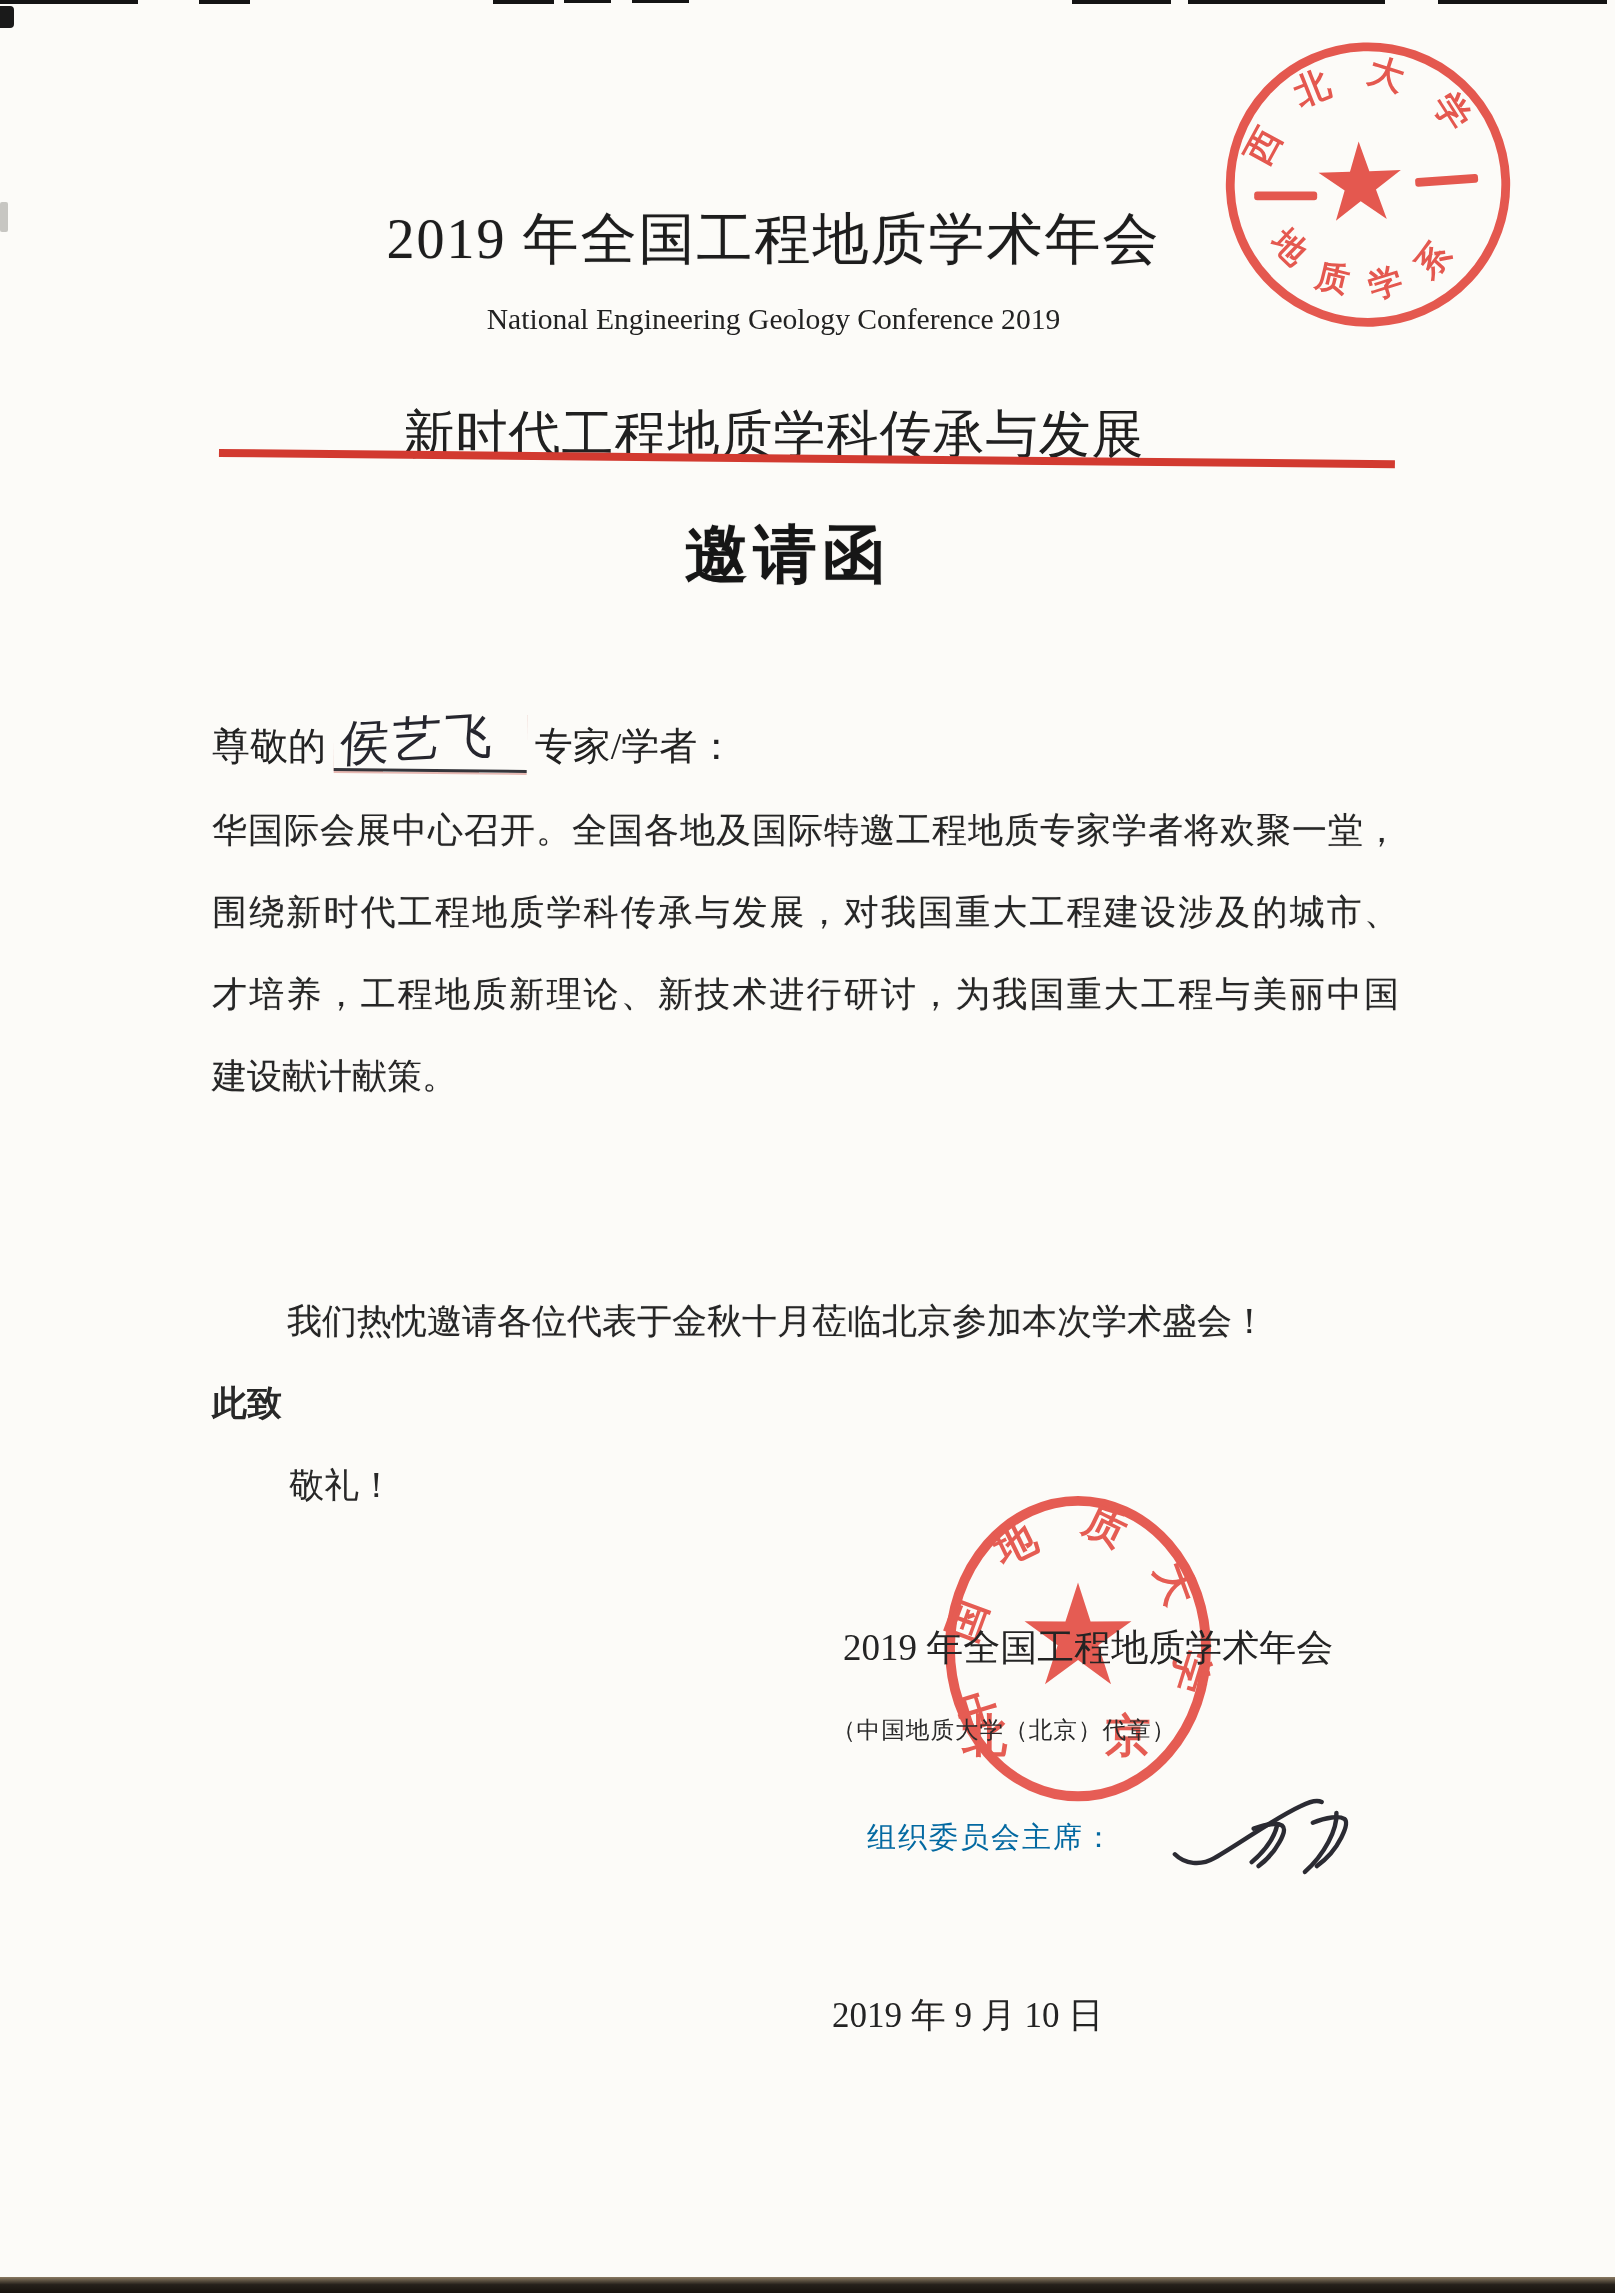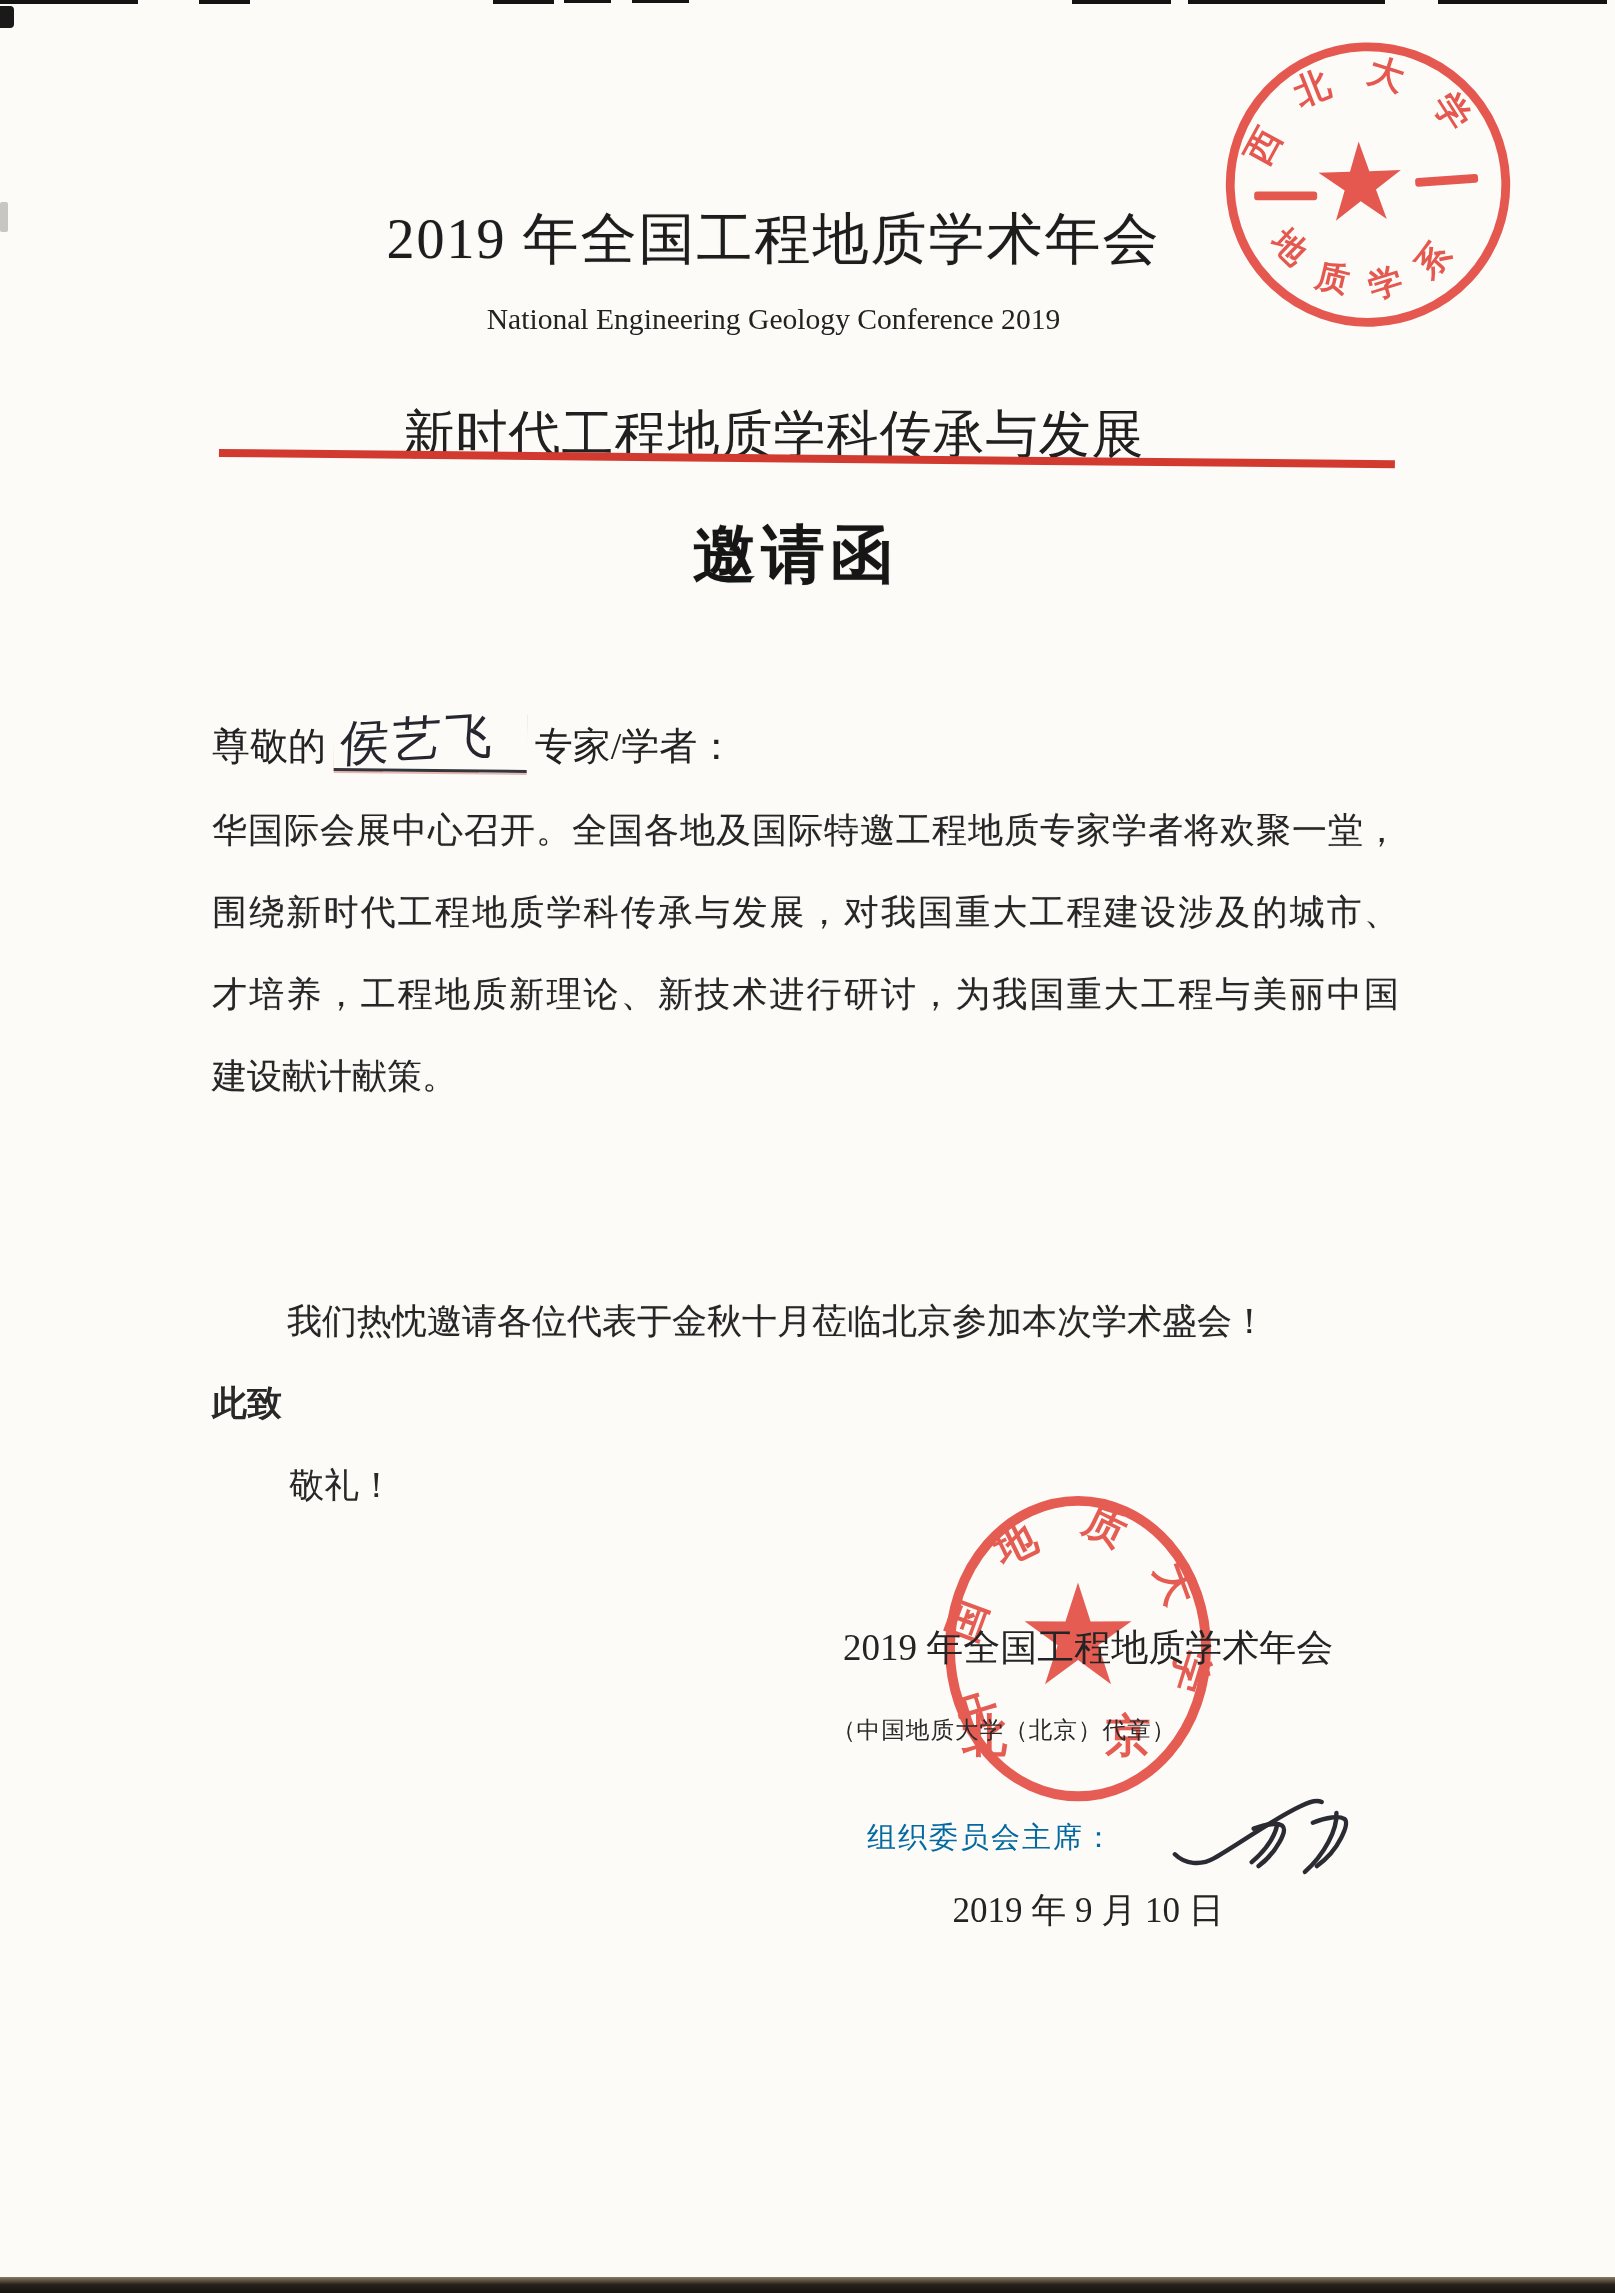--- a/index.html
+++ b/index.html
@@ -9,38 +9,38 @@
     font-family:"Liberation Serif","DejaVu Serif",serif;
     color:#282828;
   }
   .abs{position:absolute;}
   
   .header-box{left:0;top:0;width:1547px;text-align:center;}
   .doc-title{position:absolute;left:0;top:202px;width:100%;font-size:56px;letter-spacing:2px;color:#1d1d1d;text-shadow:0 0 1px rgba(30,30,30,.3);}
   .doc-subtitle-en{position:absolute;left:0;top:303px;width:100%;font-size:29.6px;color:#222;}
   .doc-theme{position:absolute;left:0;top:372px;width:100%;font-size:52px;letter-spacing:1px;color:#202020;margin-top:28px;}
   .divider{left:219px;top:449px;width:1176px;height:7.9px;background:#d23a30;transform:rotate(.55deg);transform-origin:left top;}
-  .letter-title{left:0;top:512px;width:1576px;text-align:center;font-size:63px;font-weight:bold;letter-spacing:5.9px;color:#161616;text-shadow:0 0 1px rgba(20,20,20,.4);padding-left:8px;}
+  .letter-title{left:0;top:512px;width:1576px;text-align:center;font-size:63px;font-weight:bold;letter-spacing:5.9px;color:#161616;text-shadow:0 0 1px rgba(20,20,20,.4);}
   
   .salutation{left:212px;top:715px;height:57px;display:flex;align-items:flex-end;font-size:38px;color:#222;}
   .name-wrap{position:relative;width:193px;height:57px;margin:0 7.9px;border-bottom:3px solid #35353b;box-shadow:0 2px 0 rgba(190,60,50,.35);transform:rotate(.6deg);}
   .hand-name{position:absolute;left:5.9px;bottom:-3.9px;font-size:49px;letter-spacing:3px;white-space:nowrap;color:#26262e;transform:rotate(-4deg) skewX(-6deg);}
   
   .para1{left:212px;top:790px;width:1187px;}
   .bline{height:82px;line-height:82px;font-size:35px;color:#262626;text-shadow:0 0 1px rgba(40,40,40,.25);box-sizing:border-box;}
   .just{text-align:justify;text-align-last:justify;}
   .ind{padding-left:75px;}
   .para2{left:212px;top:1281px;width:1187px;height:82px;line-height:82px;font-size:35px;box-sizing:border-box;padding-left:75px;color:#262626;text-shadow:0 0 1px rgba(40,40,40,.25);}
   .closing1{left:212px;top:1363px;height:82px;line-height:82px;font-size:35px;font-weight:bold;}
   .closing2{left:289px;top:1445px;height:82px;line-height:82px;font-size:35px;}
   
   .org-line{left:832px;top:1623px;width:512px;text-align:center;font-size:37px;color:#242424;}
   .seal-note{left:832px;top:1714px;width:512px;text-align:left;font-size:23.6px;letter-spacing:1px;color:#2a2a2a;}
   .chair-label{left:867px;top:1818px;font-size:29px;letter-spacing:2px;color:#0369a1;}
-  .date-line{left:832px;top:1887px;width:512px;text-align:center;font-size:35px;color:#242424;}
+  .date-line{left:832px;top:1992px;width:512px;text-align:left;font-size:35px;color:#242424;}
   
   .dash{position:absolute;background:#141414;}
   .corner-blob{left:0;top:5.9px;width:13.8px;height:21.7px;background:#1a1a1a;border-radius:0 3.9px 3.9px 0;}
   .edge-mark{left:0;top:202px;width:7.9px;height:29.6px;background:#9a9a96;opacity:.55;border-radius:2px;}
   .bottom-strip{left:0;top:2277px;width:1616px;height:16.7px;background:linear-gradient(#8a7a62,#26211b 45%,#14100c);}
   .stamp{pointer-events:none;}
 </style>
 </head>
 <body>
 

